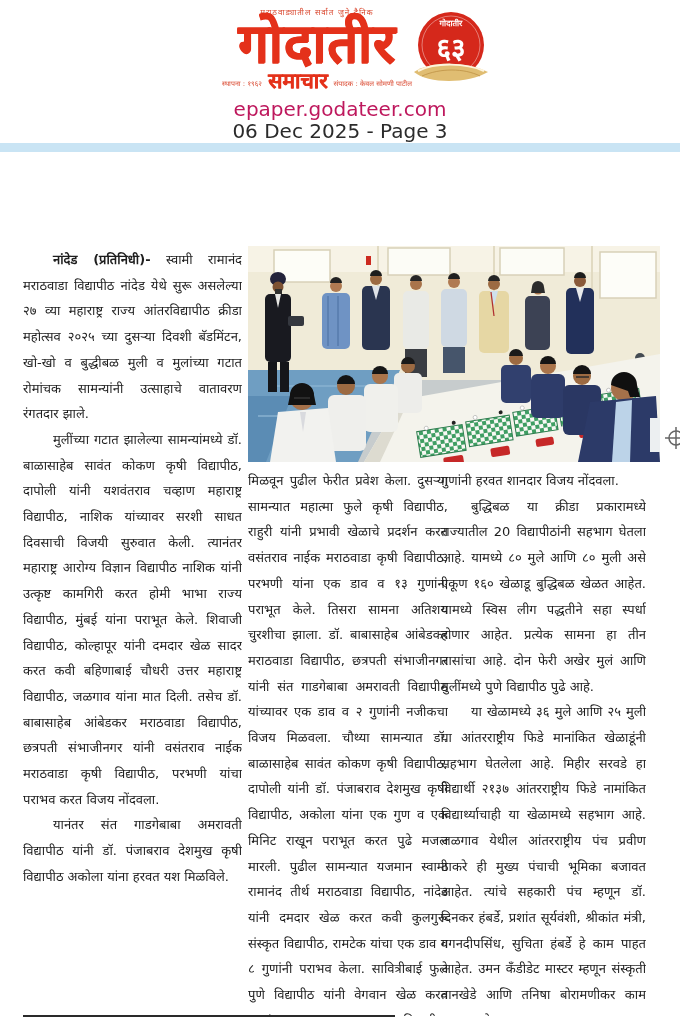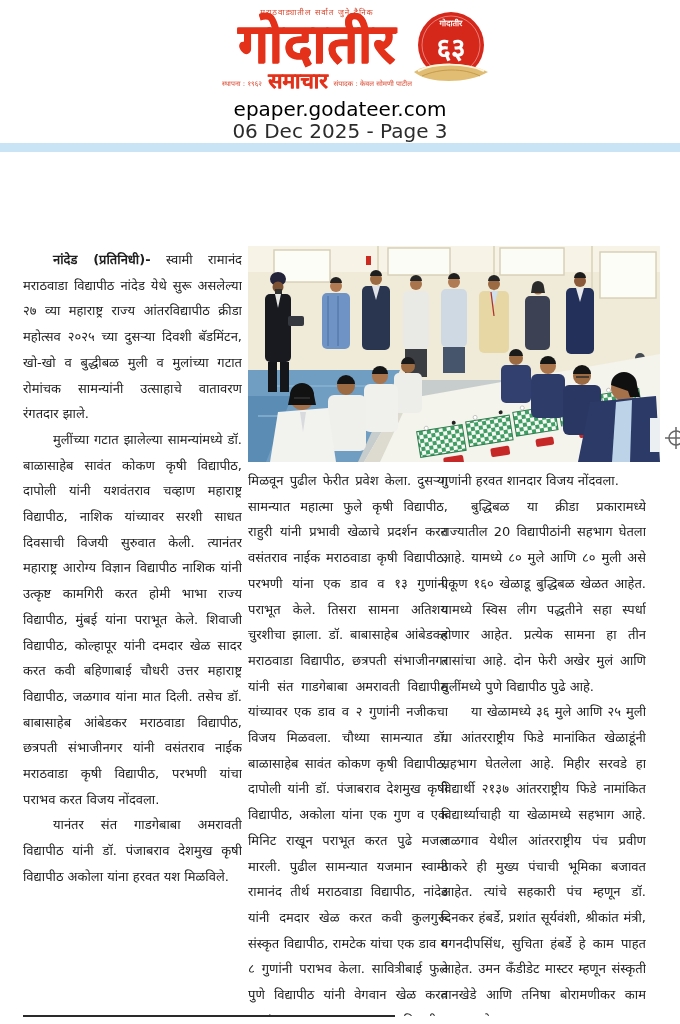--- a/index.html
+++ b/index.html
@@ -15,21 +15,21 @@
   .logo-tagline { font-size:8px; color:#d9452c; letter-spacing:1px; margin-bottom:1px; }
   .logo-main { font-size:54px; font-weight:bold; color:#e4311a; line-height:0.95;
     text-shadow:1px 0 0 #e4311a, 0 1px 0 #e4311a; letter-spacing:1px; }
   .logo-sub-row { display:flex; align-items:flex-end; justify-content:center; gap:6px; margin-top:2px; }
   .logo-side { font-size:7px; color:#d9452c; padding-bottom:4px; }
   .logo-sub { font-size:21px; font-weight:bold; color:#e4311a;
     text-shadow:0.5px 0 0 #e4311a; line-height:1; }
   .badge { margin-top:4px; }
 
   .site-line { position:absolute; top:97px; left:0; width:100%; text-align:center;
-    font-size:20px; color:#000000; font-weight:500; }
+    font-size:20px; color:#be185d; font-weight:500; }
   .date-line { position:absolute; top:119px; left:0; width:100%; text-align:center;
     font-size:20px; color:#2b2b2b; }
 
   .blue-band { position:absolute; top:143px; left:0; width:680px; height:9px; background:#c9e4f4; }
 
   
   .headline { position:absolute; top:163px; left:20px; width:640px; margin:0;
     font-size:37px; line-height:1.25; font-weight:bold; color:#0d0d0d;
     white-space:nowrap; letter-spacing:-0.5px; }
 

